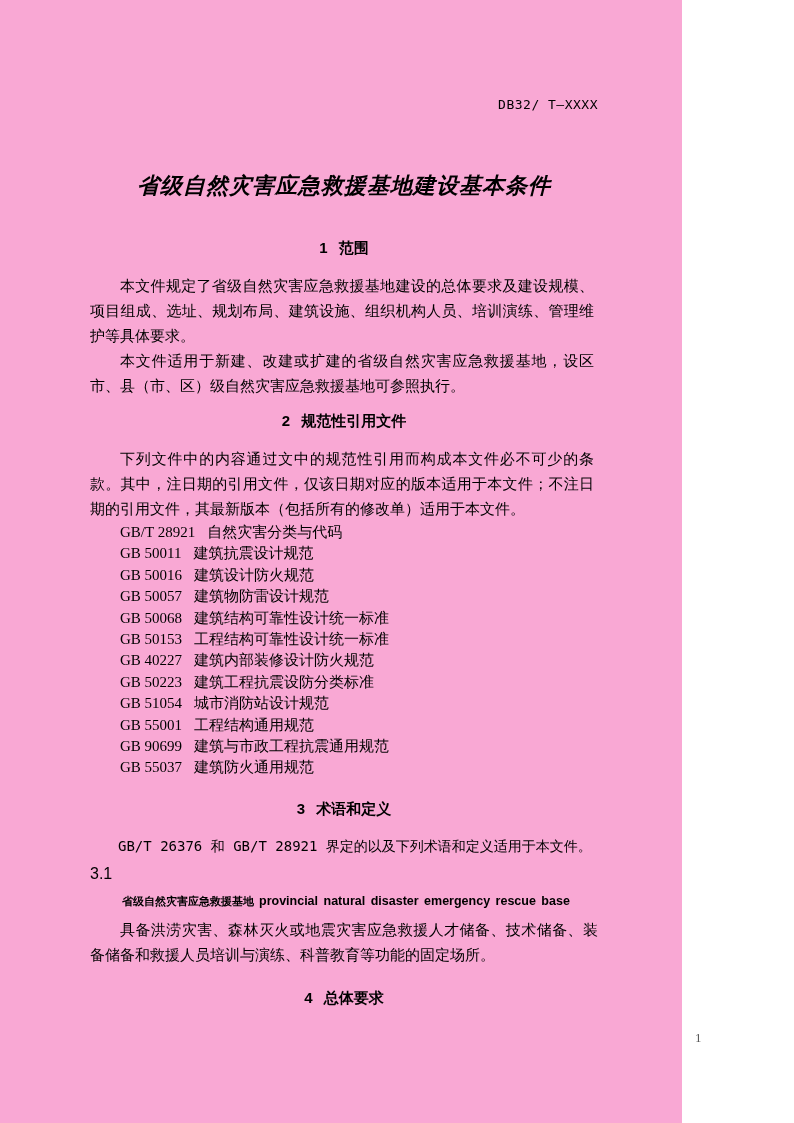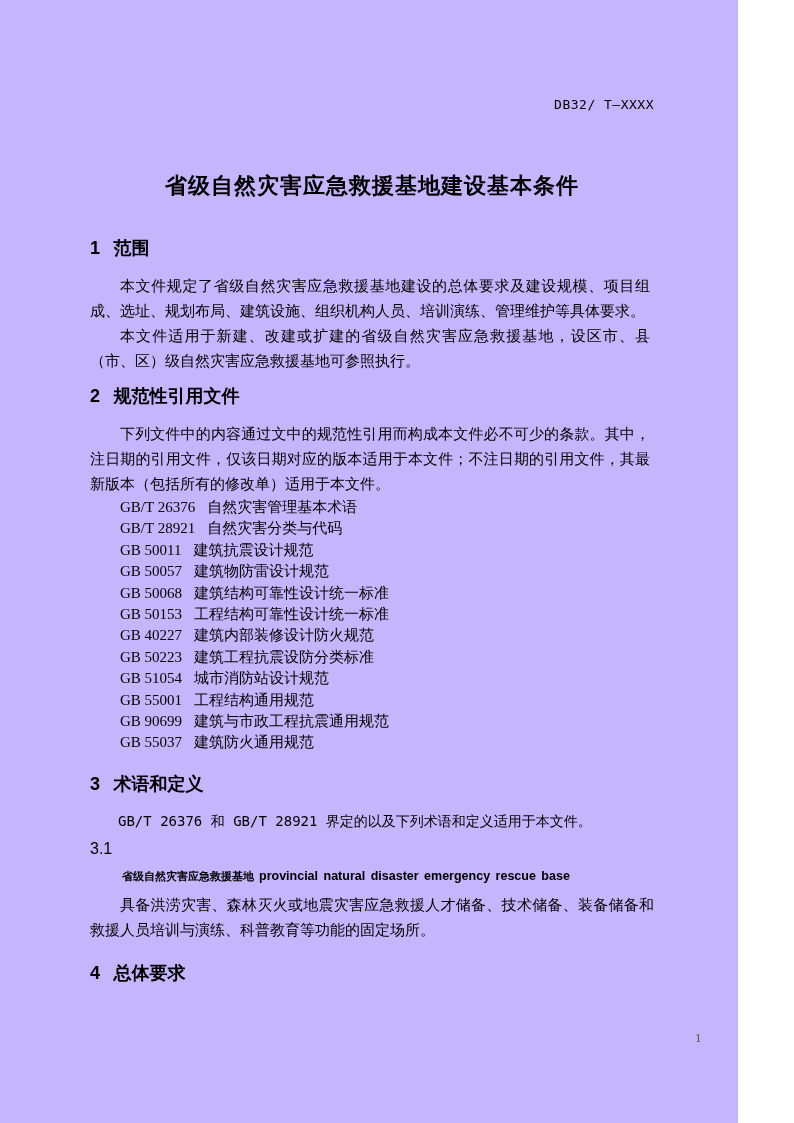--- a/index.html
+++ b/index.html
@@ -3,50 +3,52 @@
 <meta charset="utf-8">
 <style>
   html, body {
     margin: 0;
     padding: 0;
     background: #ffffff;
     overflow: hidden;
   }
   .page {
     position: relative;
-    width: 738px;
+    width: 682px;
     height: 1123px;
     box-sizing: border-box;
-    background: #c4b5fd;
+    background: #f9a8d4;
     padding: 97px 84px 0 90px;
     font-family: "Liberation Serif", "DejaVu Serif", serif;
     color: #000000;
   }
   .doc-header {
     text-align: right;
     font-family: "DejaVu Sans Mono", monospace;
     font-size: 13px;
     line-height: 15px;
     letter-spacing: 0.5px;
   }
   .doc-title {
     margin: 58px 0 0 0;
     text-align: center;
     font-family: "Liberation Sans", "DejaVu Sans", sans-serif;
     font-weight: bold;
     font-size: 22px;
     line-height: 32px;
     letter-spacing: 1px;
+    font-style: italic;
   }
   .sec-heading {
     margin: 12px 0 0 0;
     font-family: "Liberation Sans", "DejaVu Sans", sans-serif;
     font-weight: bold;
-    font-size: 18px;
+    font-size: 15px;
     line-height: 20px;
+    text-align: center;
   }
   .sec-heading.first { margin-top: 36px; }
   .sec-heading.mt-lg { margin-top: 20px; }
   .sec-heading .sec-text { margin-left: 0.75em; }
   .para {
     margin: 16px 4px 0 0;
     text-indent: 2em;
     font-size: 15px;
     line-height: 25px;
     text-align: justify;
@@ -118,23 +120,23 @@
   </div>
   <p class="para">本文件规定了省级自然灾害应急救援基地建设的总体要求及建设规模、项目组成、选址、规划布局、建筑设施、组织机构人员、培训演练、管理维护等具体要求。</p>
   <p class="para follow">本文件适用于新建、改建或扩建的省级自然灾害应急救援基地，设区市、县（市、区）级自然灾害应急救援基地可参照执行。</p>
 
   <div class="sec-heading">
     <span class="sec-num">2</span><span class="sec-text">规范性引用文件</span>
   </div>
   <p class="para">下列文件中的内容通过文中的规范性引用而构成本文件必不可少的条款。其中，注日期的引用文件，仅该日期对应的版本适用于本文件；不注日期的引用文件，其最新版本（包括所有的修改单）适用于本文件。</p>
 
   <div class="ref-list">
-    <div class="ref-item"><span class="ref-code">GB/T 26376</span><span class="ref-name">自然灾害管理基本术语</span></div>
     <div class="ref-item"><span class="ref-code">GB/T 28921</span><span class="ref-name">自然灾害分类与代码</span></div>
     <div class="ref-item"><span class="ref-code">GB 50011</span><span class="ref-name">建筑抗震设计规范</span></div>
+    <div class="ref-item"><span class="ref-code">GB 50016</span><span class="ref-name">建筑设计防火规范</span></div>
     <div class="ref-item"><span class="ref-code">GB 50057</span><span class="ref-name">建筑物防雷设计规范</span></div>
     <div class="ref-item"><span class="ref-code">GB 50068</span><span class="ref-name">建筑结构可靠性设计统一标准</span></div>
     <div class="ref-item"><span class="ref-code">GB 50153</span><span class="ref-name">工程结构可靠性设计统一标准</span></div>
     <div class="ref-item"><span class="ref-code">GB 40227</span><span class="ref-name">建筑内部装修设计防火规范</span></div>
     <div class="ref-item"><span class="ref-code">GB 50223</span><span class="ref-name">建筑工程抗震设防分类标准</span></div>
     <div class="ref-item"><span class="ref-code">GB 51054</span><span class="ref-name">城市消防站设计规范</span></div>
     <div class="ref-item"><span class="ref-code">GB 55001</span><span class="ref-name">工程结构通用规范</span></div>
     <div class="ref-item"><span class="ref-code">GB 90699</span><span class="ref-name">建筑与市政工程抗震通用规范</span></div>
     <div class="ref-item"><span class="ref-code">GB 55037</span><span class="ref-name">建筑防火通用规范</span></div>
   </div>

